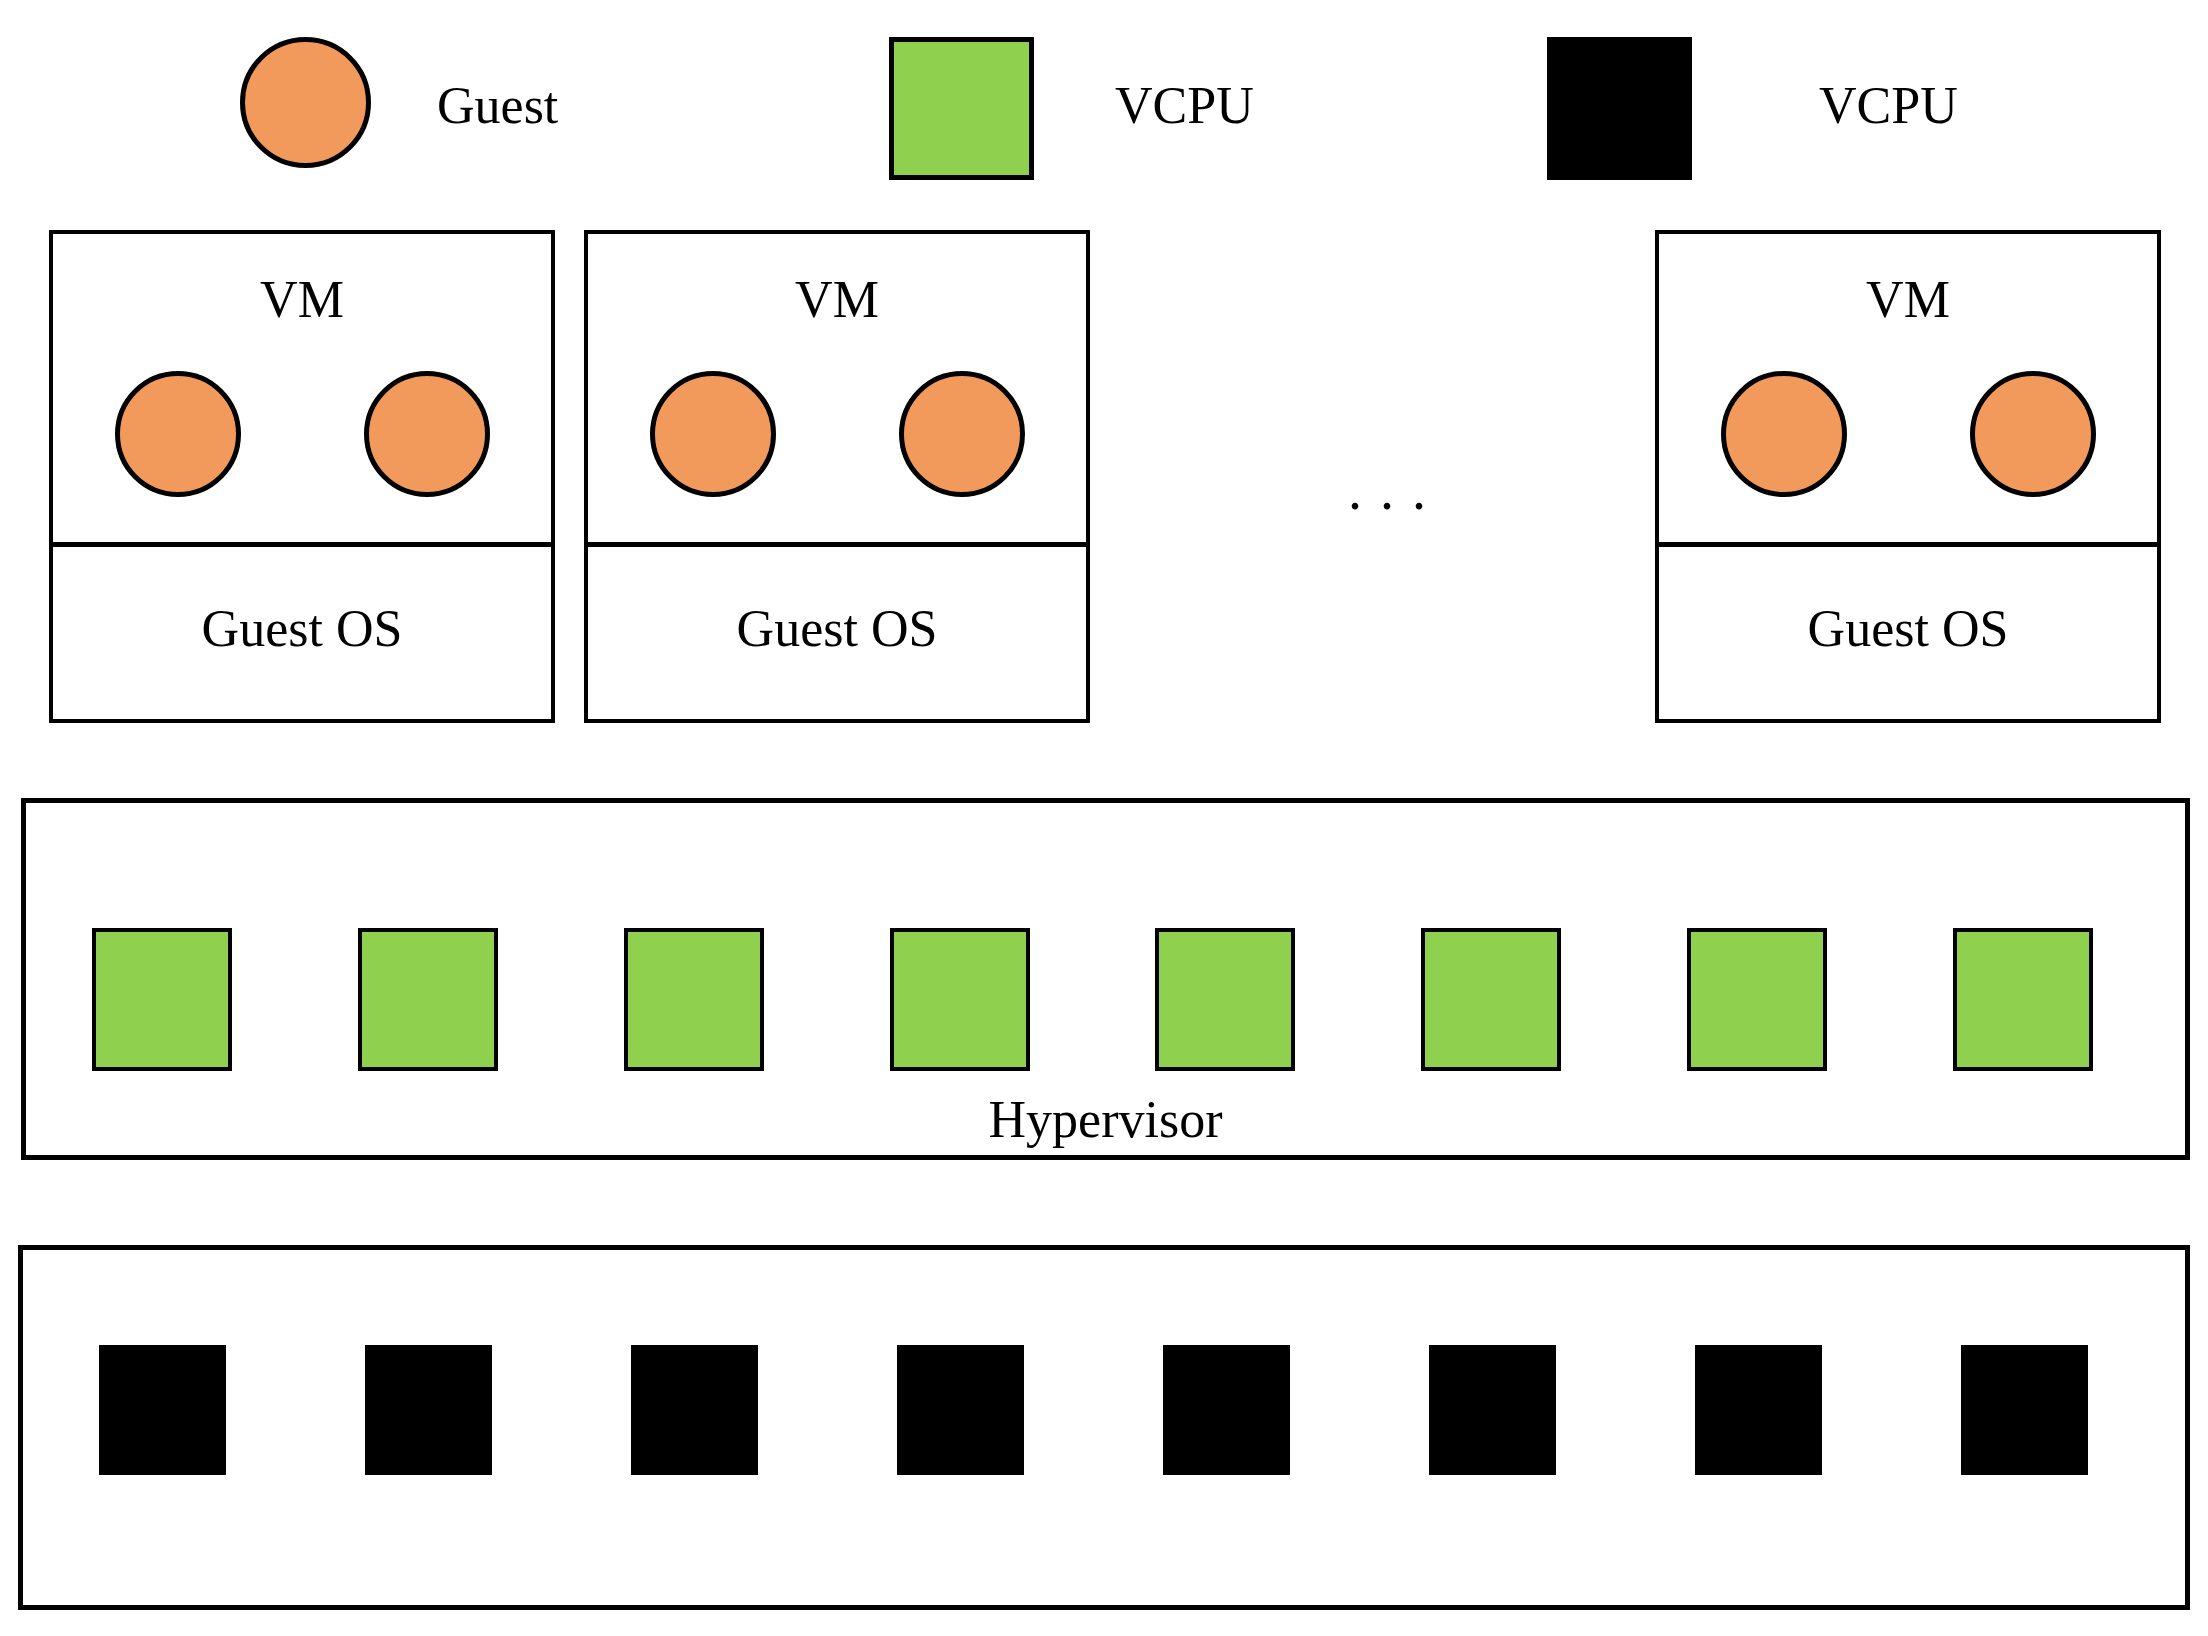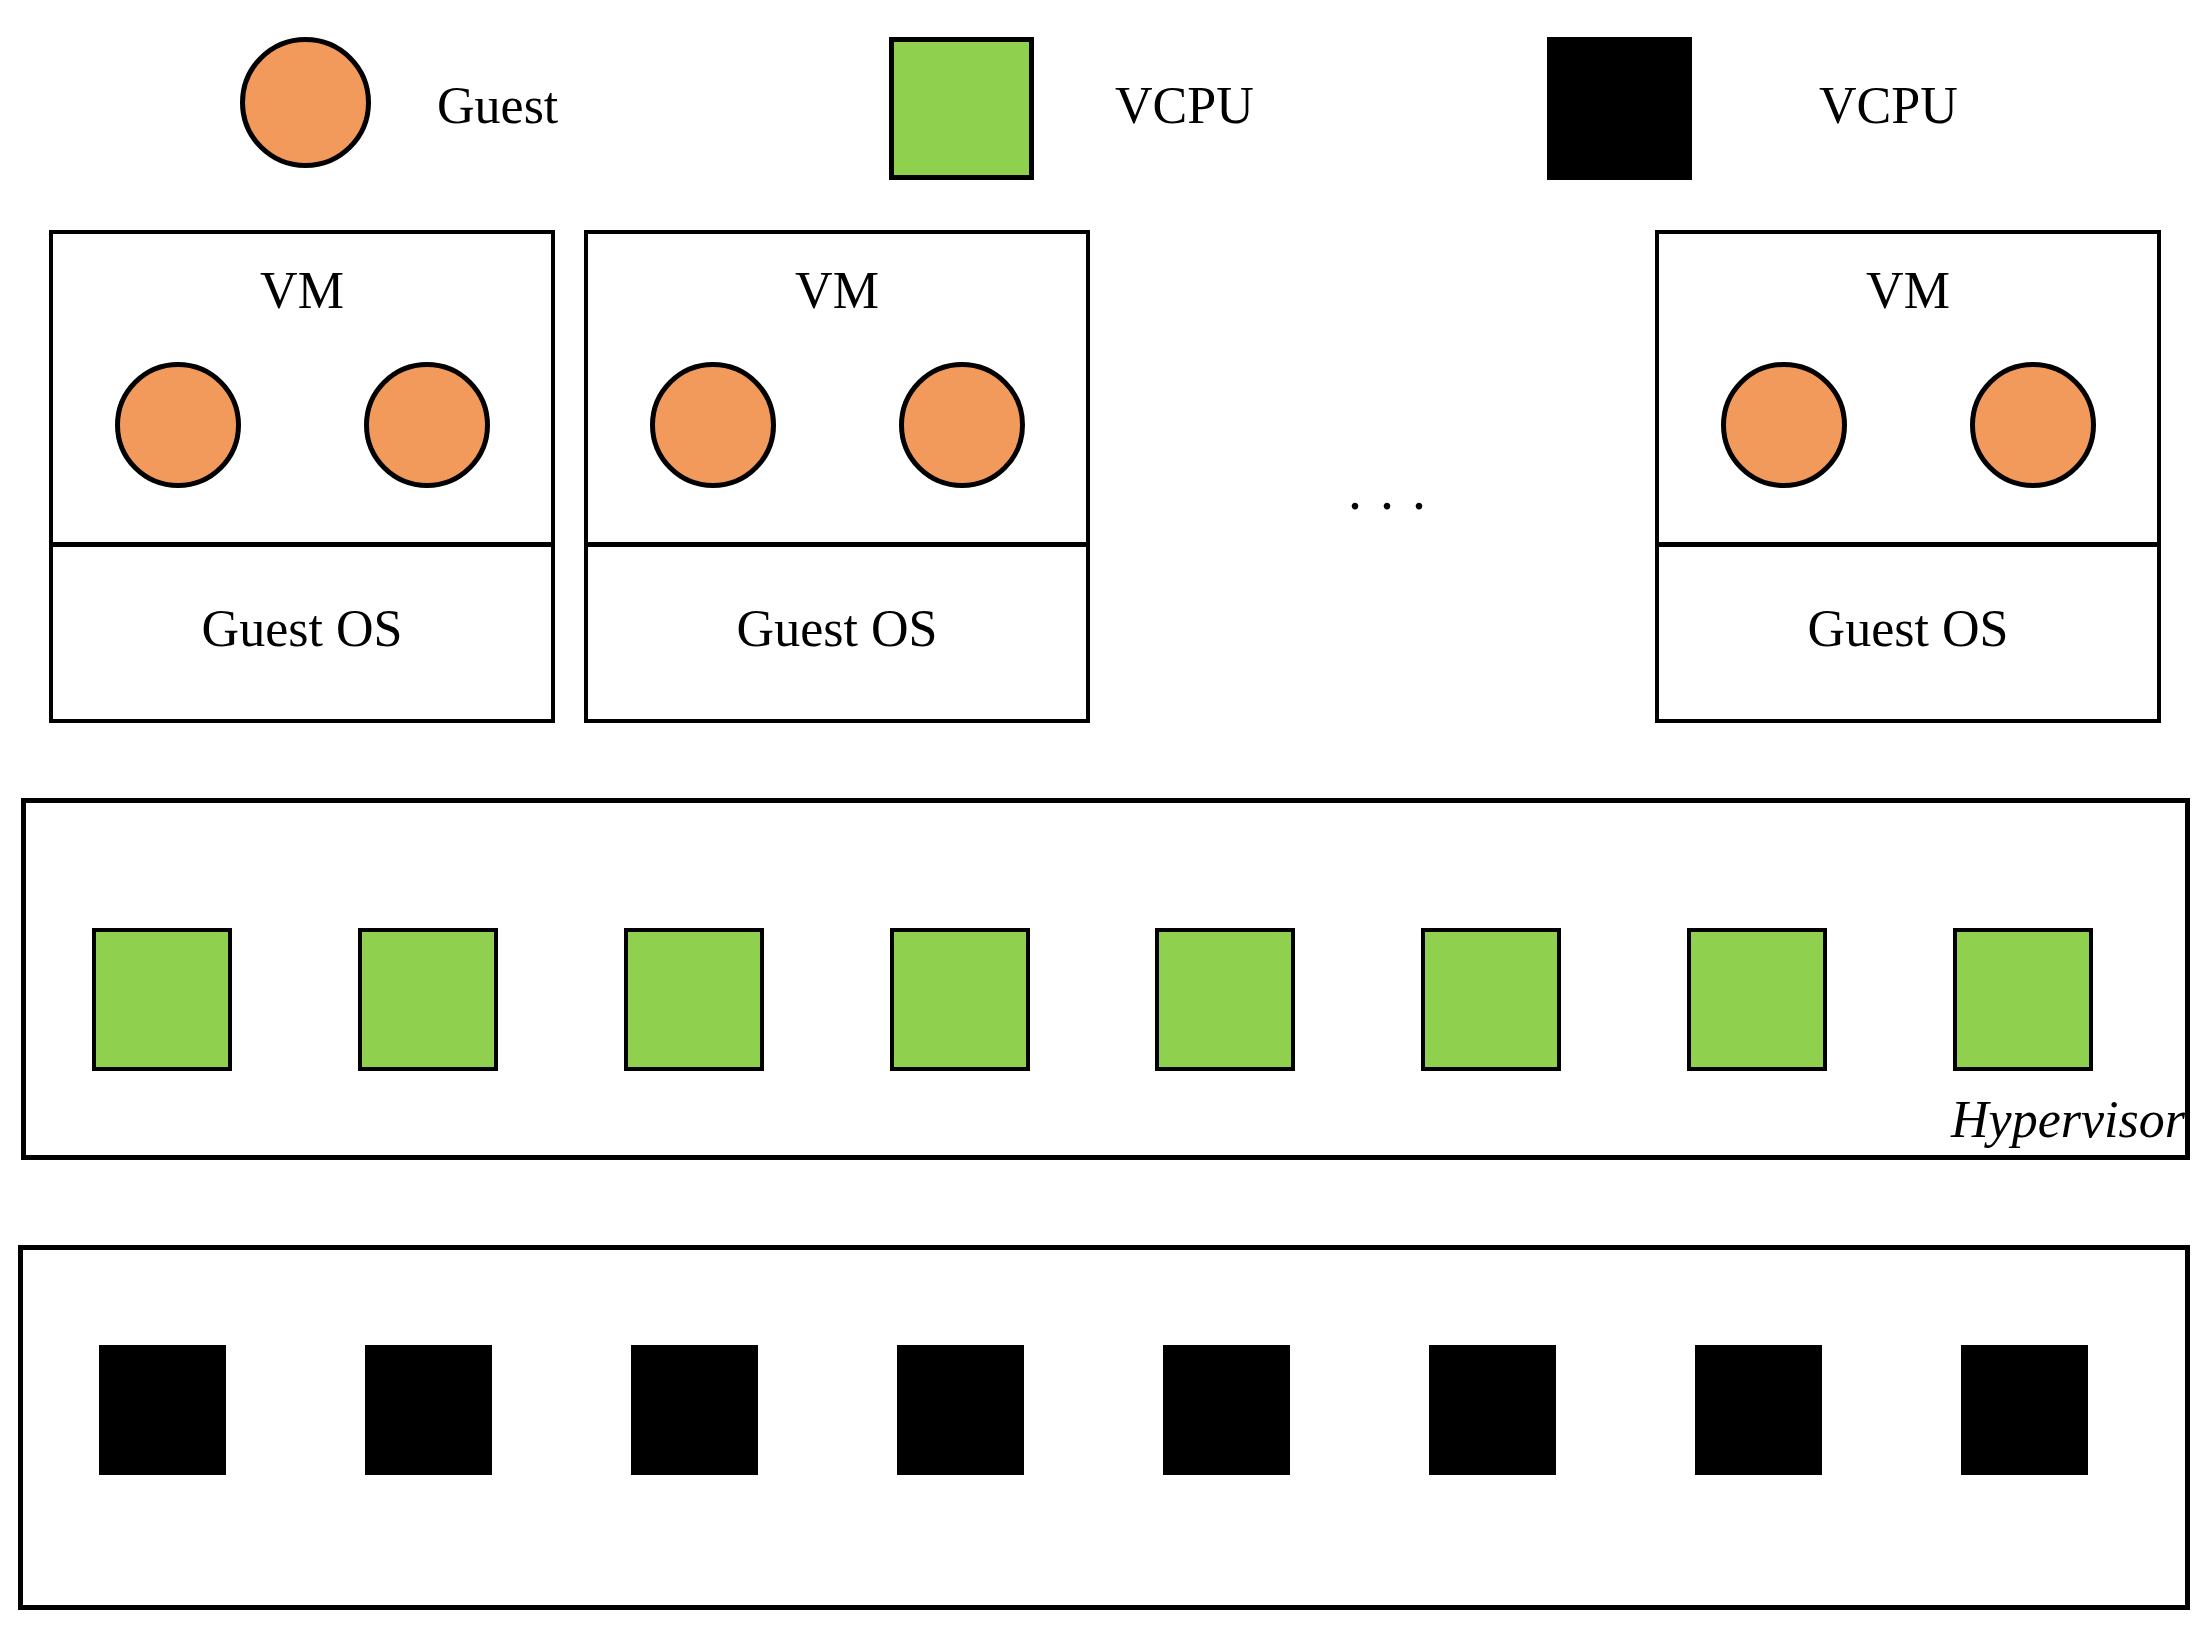--- a/index.html
+++ b/index.html
@@ -21,21 +21,21 @@
   #legend-tasks-label { left: 437px; }
   #legend-vcpu-label  { left: 1115px; text-align: center; }
   #legend-pcpu-label  { left: 1819px; }
 
   
   .vm-box { position: absolute; top: 230px; width: 506px; height: 493px;
             box-sizing: border-box; border: 4px solid #000; background: #fff; }
   #vm-box-1 { left: 49px; }
   #vm-box-2 { left: 584px; }
   #vm-box-3 { left: 1655px; }
-  .vm-top { box-sizing: border-box; height: 313px; padding-top: 26px;
+  .vm-top { box-sizing: border-box; height: 313px; padding-top: 35px;
             border-bottom: 5px solid #000; }
   .vm-title { margin: 0; text-align: center; font-size: 52px; line-height: 62px; }
   .vm-circles { display: flex; justify-content: space-around; margin-top: 40px; }
   .task-circle { width: 126px; height: 126px; border-radius: 50%; box-sizing: border-box;
                  border: 5px solid #000; background: var(--task-color); }
   .vm-bottom { height: 162px; display: flex; align-items: center; justify-content: center;
                font-size: 52px; }
   .dots { position: absolute; left: 1348px; top: 462px; font-size: 56px;
           line-height: 1; letter-spacing: 2px; }
 
@@ -43,22 +43,22 @@
   .layer-box { position: absolute; box-sizing: border-box; border: 5px solid #000;
                background: #fff; }
   #hypervisor-box { left: 21px; top: 798px; width: 2169px; height: 362px; }
   #hardware-box   { left: 18px; top: 1245px; width: 2172px; height: 365px; }
   .squares-row { display: flex; justify-content: space-between; }
   #hypervisor-squares { margin: 125px 92px 0 66px; }
   #hardware-squares   { margin: 95px 97px 0 76px; }
   .vcpu-square { width: 140px; height: 143px; box-sizing: border-box;
                  border: 4px solid #000; background: var(--vcpu-color); }
   .pcpu-square { width: 127px; height: 130px; background: var(--pcpu-color); }
-  .layer-label { position: absolute; left: 0; right: 0; text-align: right;
-                 font-size: 52px; font-style: italic; }
+  .layer-label { position: absolute; left: 0; right: 0; text-align: center;
+                 font-size: 52px; }
   #hypervisor-label { bottom: 6px; }
   #hardware-label   { bottom: 10px; }
 </style>
 </head>
 <body style="--task-color: #F2995C; --vcpu-color: #8FD14F; --pcpu-color: #000000;">
 
 <div class="swatch" id="legend-tasks-swatch"></div>
 <div class="legend-label" id="legend-tasks-label">Guest</div>
 
 <div class="swatch" id="legend-vcpu-swatch"></div>

